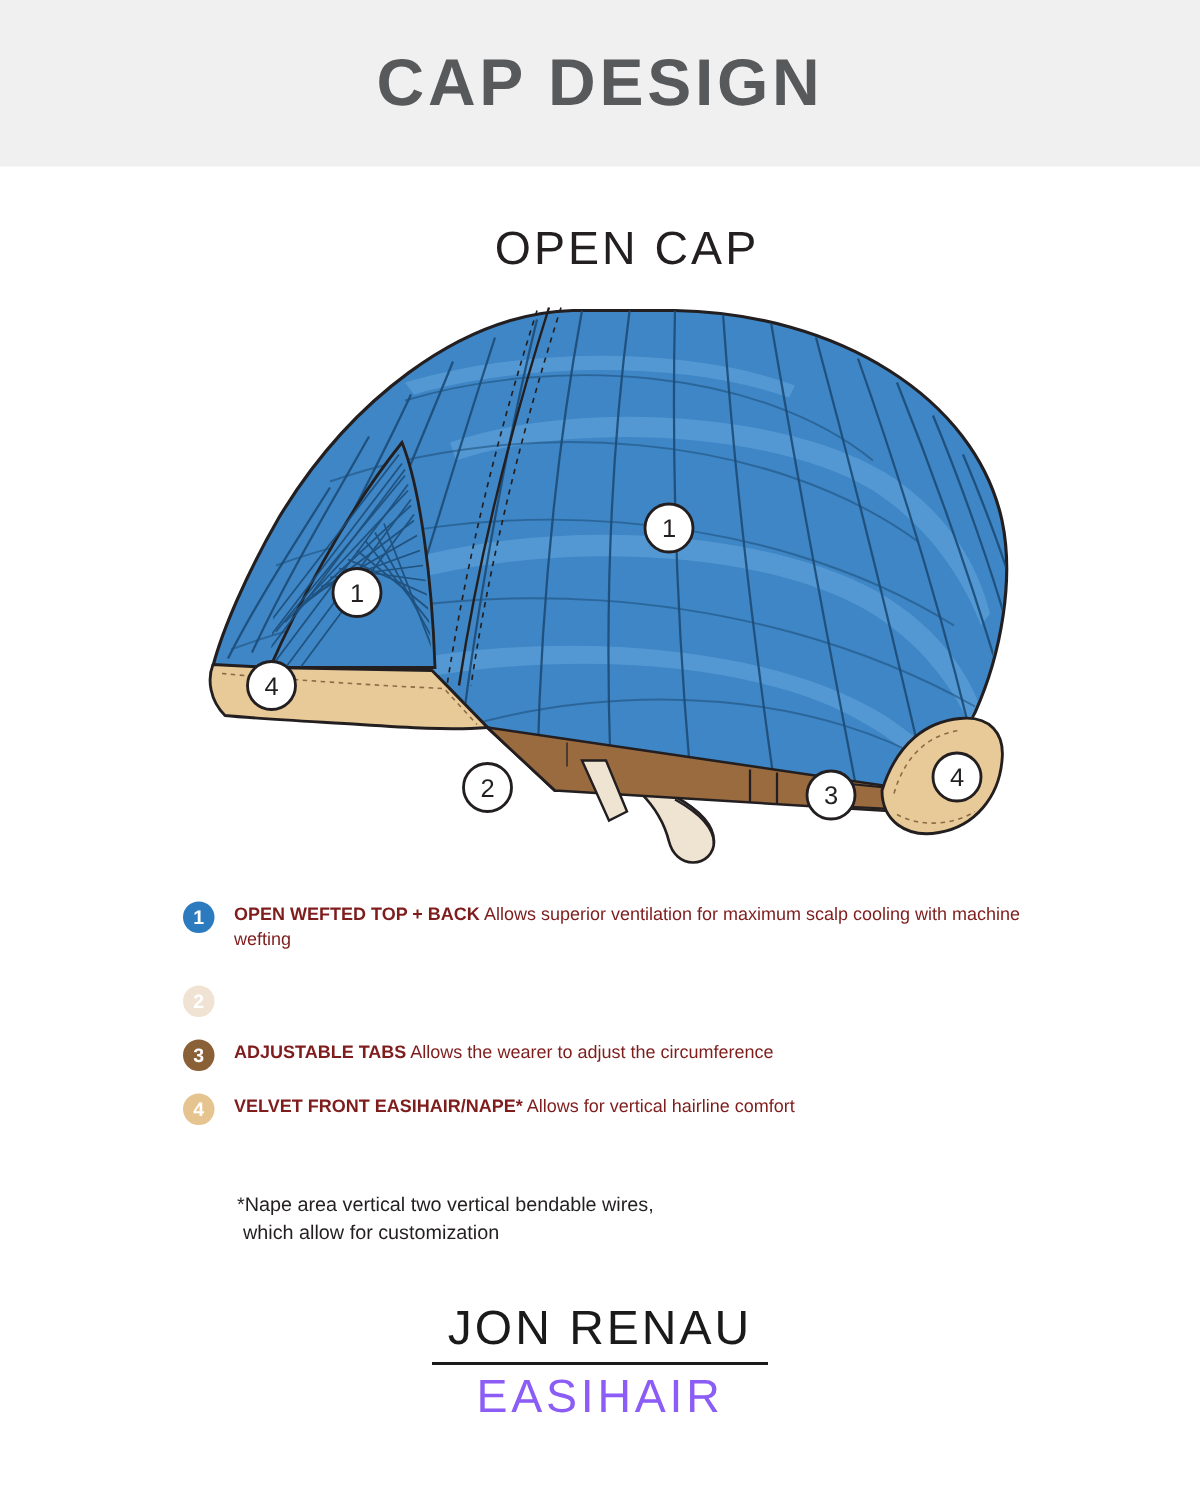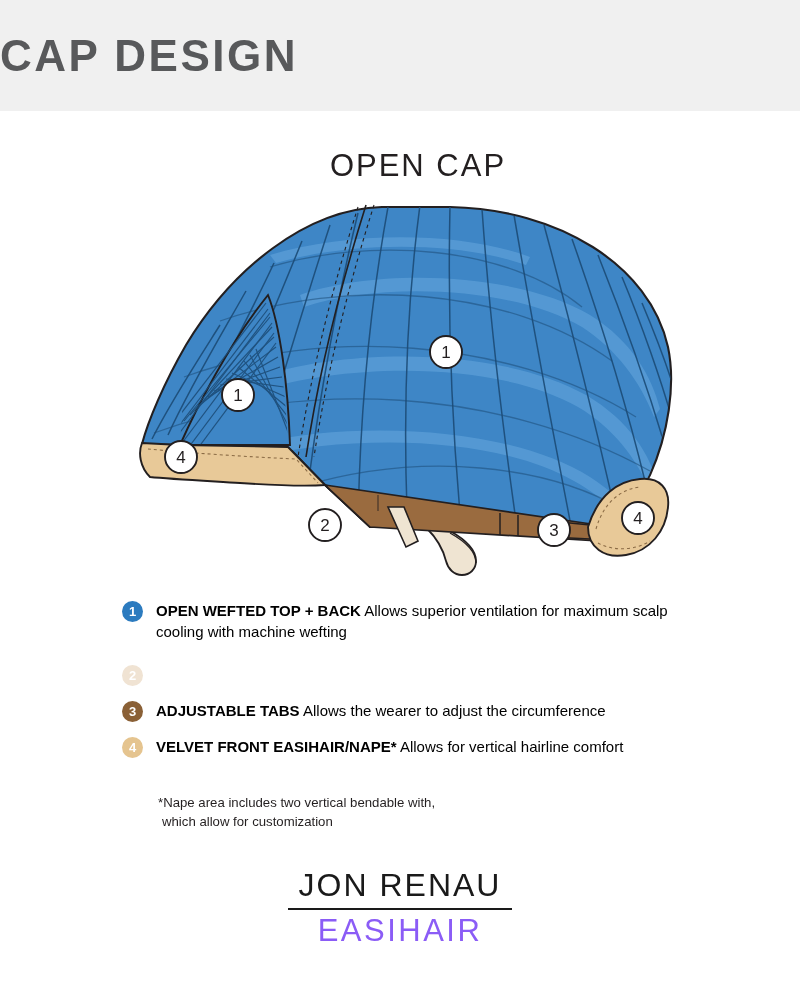--- a/index.html
+++ b/index.html
@@ -8,21 +8,21 @@
     background: #ffffff;
     font-family: "Liberation Sans", sans-serif;
     overflow: hidden;
   }
   .page { position: relative; width: 800px; height: 1000px; background: #fff; }
 
   
   .header-band {
     position: absolute; left: 0; top: 0; width: 800px; height: 111px;
     background: #f0f0f0;
-    display: flex; align-items: center; 
+    display: flex; align-items: center; justify-content: center;
   }
   .header-title {
     font-size: 44px; font-weight: bold; letter-spacing: 2.5px;
     color: #58595b; font-family: "Liberation Sans", sans-serif;
   }
 
   
   .subtitle {
     position: absolute; left: 0; top: 148px; width: 800px;
     text-align: center; font-size: 31px; letter-spacing: 2px;
@@ -41,21 +41,21 @@
   .legend-row.r1 { margin-bottom: 22px; }
   .legend-row.r2 { margin-bottom: 14px; }
   .legend-row.r3 { margin-bottom: 14px; }
   .badge {
     flex: 0 0 auto; width: 21px; height: 21px; border-radius: 50%;
     color: #ffffff; font-size: 13px; font-weight: bold;
     display: flex; align-items: center; justify-content: center;
     margin-right: 13px; margin-top: 1px;
   }
   .legend-text {
-    font-size: 15px; line-height: 1.38; color: #000000;
+    font-size: 12px; line-height: 1.38; color: #7f1d1d;
     padding-top: 1px; max-width: 545px;
   }
   .legend-text b { font-weight: bold; }
 
   .footnote {
     position: absolute; left: 158px; top: 793px;
     font-size: 13.2px; line-height: 1.45; color: #231f20;
   }
   .footnote .l2 { padding-left: 4px; }
 
@@ -275,21 +275,21 @@
     <div class="legend-row r4">
       <div class="badge" style="background:#E5C48F">4</div>
       <div class="legend-text">
         <b>VELVET FRONT EASIHAIR/NAPE*</b>
         <span>Allows for vertical hairline comfort</span>
       </div>
     </div>
   </div>
 
   <div class="footnote">
-    <div>*Nape area includes two vertical bendable with,</div>
+    <div>*Nape area vertical two vertical bendable wires,</div>
     <div class="l2">which allow for customization</div>
   </div>
 
   <div class="logo">
     <div class="logo-top">JON RENAU</div>
     <div class="logo-rule"></div>
     <div class="logo-bottom">EASIHAIR</div>
   </div>
 
 </div>

